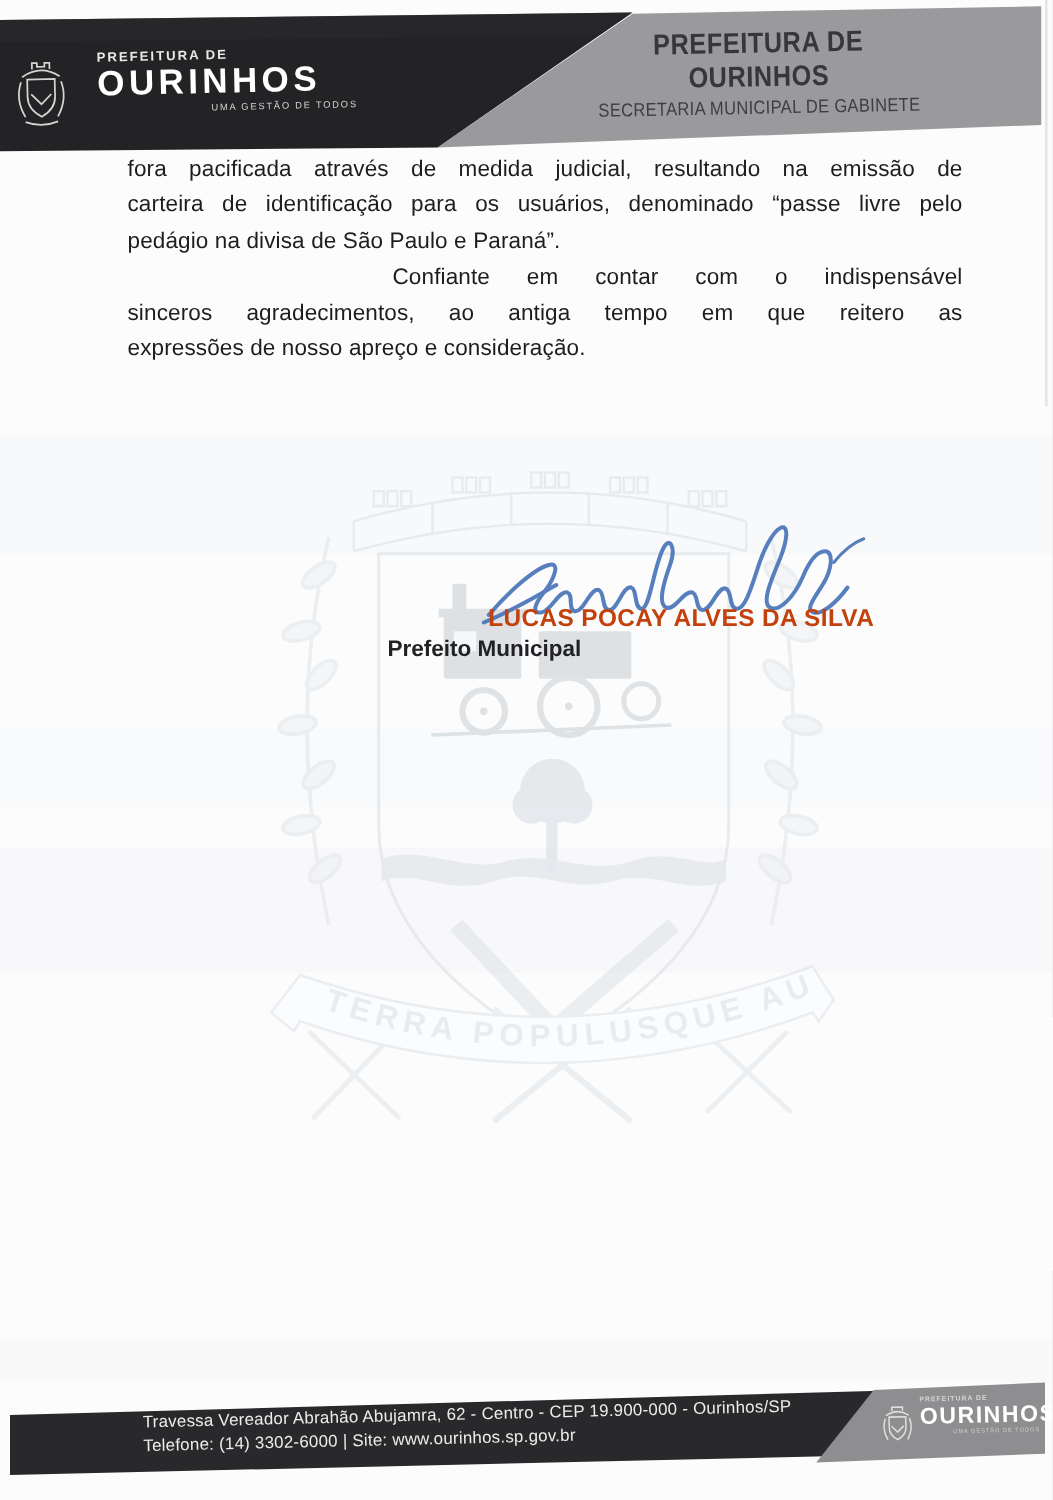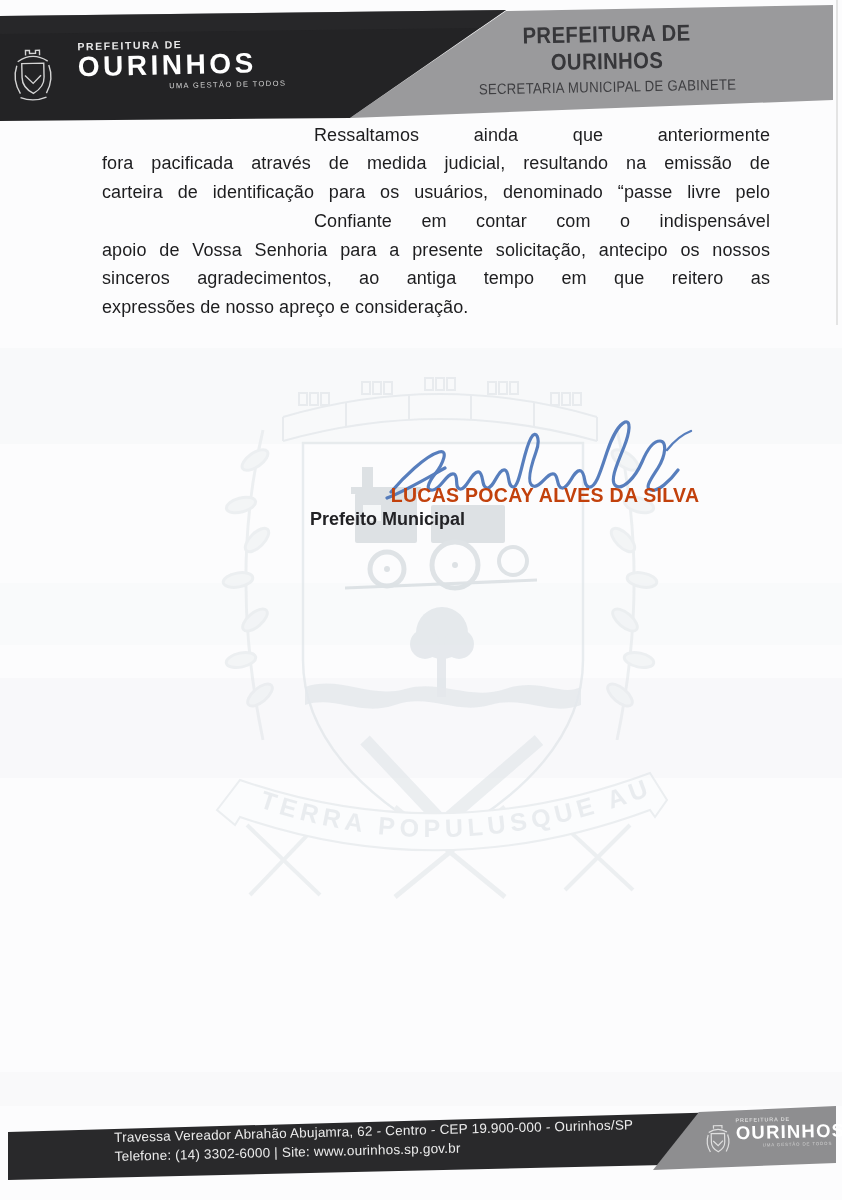--- a/index.html
+++ b/index.html
@@ -187,27 +187,26 @@
     <defs>
         <path id="motto-arc" d="M48,450 Q238,518 440,442"></path>
       </defs>
     <text font-family="Liberation Sans, sans-serif" font-size="25" font-weight="bold" fill="#dde3e7" letter-spacing="5">
       <textPath href="#motto-arc" startOffset="6">TERRA POPULUSQUE AUREI</textPath>
     </text>
   </svg>
 
   <div class="body-text">
     <div class="para">
-        <div class="line first">Ressaltamos ainda que anteriormente</div>
         <div class="line">fora pacificada através de medida judicial, resultando na emissão de</div>
         <div class="line">carteira de identificação para os usuários, denominado “passe livre pelo</div>
+        <div class="line last">pedágio na divisa de São Paulo e Paraná”.</div>
       </div>
     <div class="para">
         <div class="line first">Confiante em contar com o indispensável</div>
-        <div class="line">apoio de Vossa Senhoria para a presente solicitação, antecipo os nossos</div>
         <div class="line">sinceros agradecimentos, ao antiga tempo em que reitero as</div>
         <div class="line last">expressões de nosso apreço e consideração.</div>
       </div>
   </div>
 
   <svg class="sig-svg" width="315" height="100" viewBox="0 0 315 100">
     <g fill="none" stroke="#4a74b8" stroke-width="3.2" stroke-linecap="round" opacity=".92">
       <path d="M2,90 C22,82 42,70 60,60"></path>
       <path d="M6,84 C18,70 40,48 54,44 C64,41 58,56 50,66 C43,75 40,83 48,82
                C56,81 62,64 69,66 C74,68 69,80 75,81 C82,82 87,62 94,64

